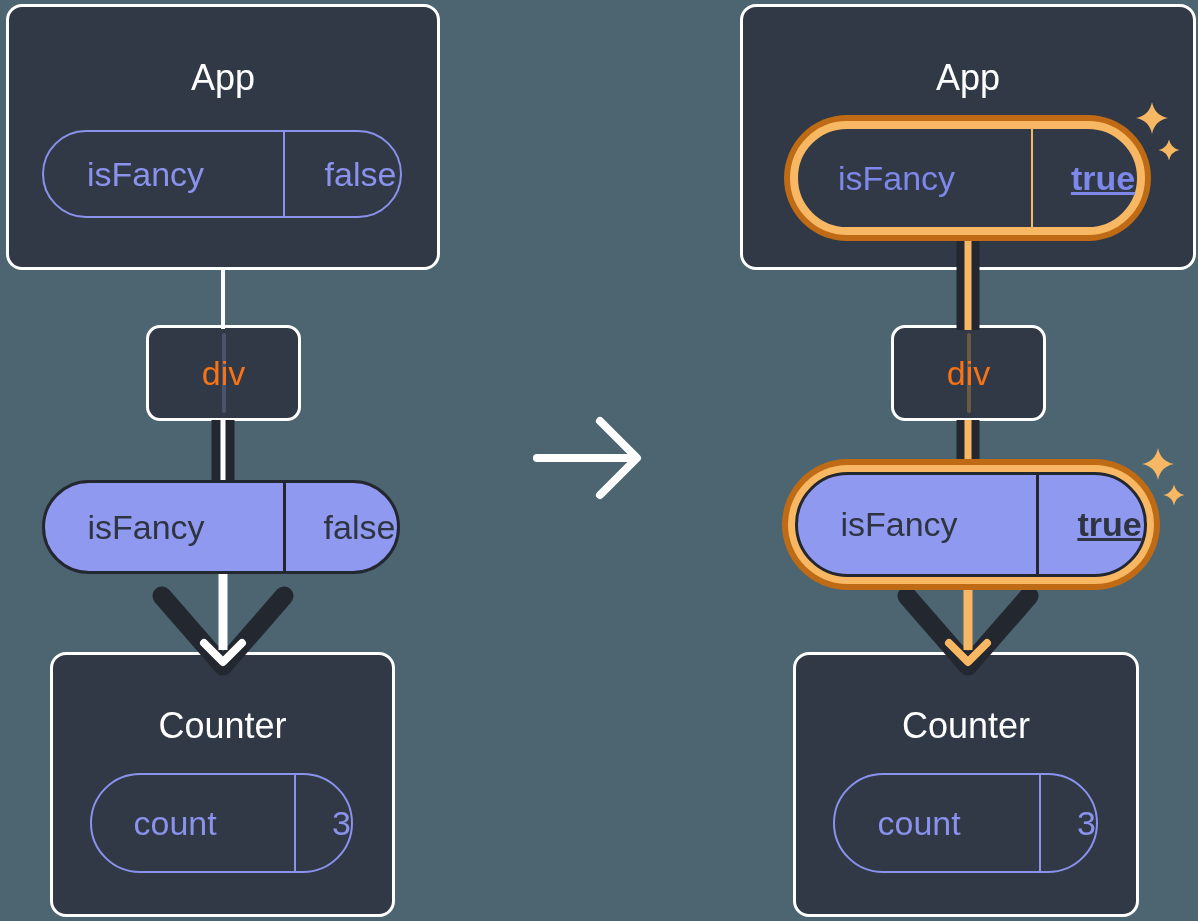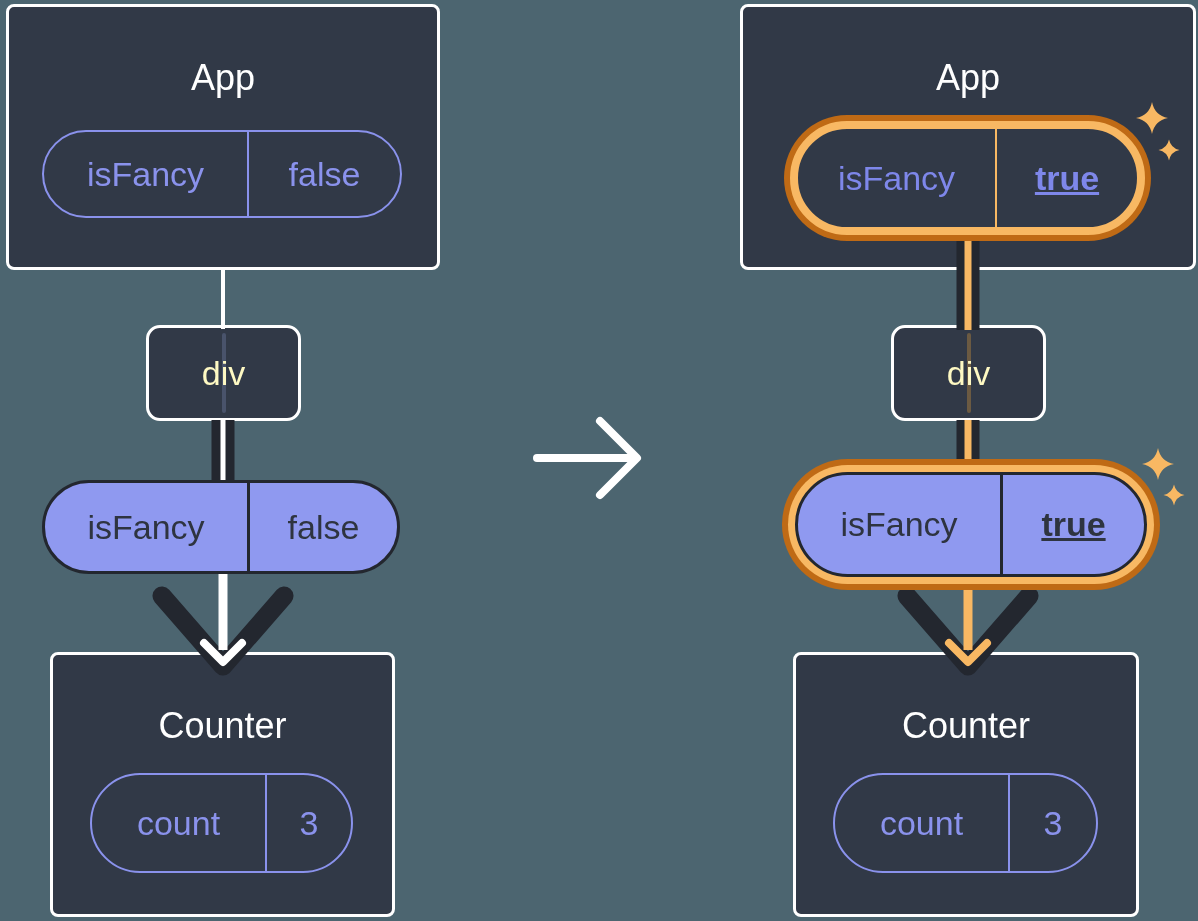--- a/index.html
+++ b/index.html
@@ -2,37 +2,37 @@
 <html><head>
 <meta charset="utf-8">
 <style>
   html,body{margin:0;padding:0;background:#4c6570;}
   .stage{
     position:relative;width:1198px;height:921px;background:#4c6570;
     font-family:"Liberation Sans",sans-serif;overflow:hidden;
   }
   .card{
     position:absolute;background:#313947;border:3px solid #ffffff;
-    border-radius:8px;z-index:1;box-sizing:border-box;
+    border-radius:16px;z-index:1;box-sizing:border-box;
   }
   .card-title{
     position:absolute;top:49px;left:0;right:0;text-align:center;
     font-size:36px;font-weight:500;color:#ffffff;line-height:1.2;
   }
   .div-card{display:flex;align-items:center;justify-content:center;border-radius:14px;}
   .behind-line{
     position:absolute;left:50%;transform:translateX(-50%);
     top:5px;bottom:5px;width:4px;border-radius:2px;
   }
   .behind-line.plain{background:#49536b;}
   .behind-line.warm{background:#6b5a42;}
-  .div-label{position:relative;font-size:34px;font-weight:500;color:#fef9c3;}
+  .div-label{position:relative;font-size:34px;font-weight:500;color:#f97316;}
   .pill{
     position:absolute;display:flex;align-items:stretch;z-index:3;
-    border-radius:999px;box-sizing:border-box;font-size:34px;
+    border-radius:999px;box-sizing:border-box;font-size:34px;gap:36px;
   }
   .pill .seg{display:flex;align-items:center;justify-content:center;}
   .pill .seg.grow{flex:1;text-align:right;}
   .pill .vdiv{width:2px;margin:0;}
   .pill.outline{border:2px solid #8a92ec;color:#8a92ec;}
   .pill.outline .vdiv{background:#8a92ec;}
   .pill.filled{background:#8f99f0;border:3px solid #23272f;color:#2e3440;font-weight:500;}
   .pill.filled .vdiv{background:#23272f;width:3px;}
   .pill.ring-card{
     background:#313947;border:8px solid #f8b863;color:#7e87ea;

